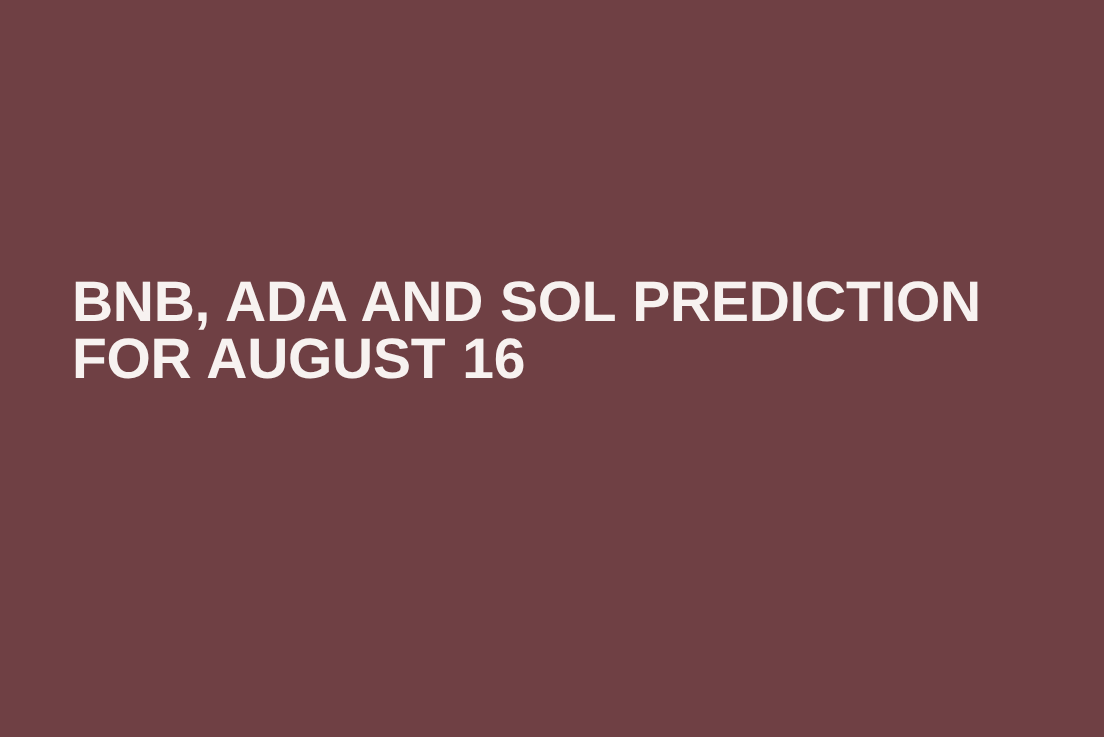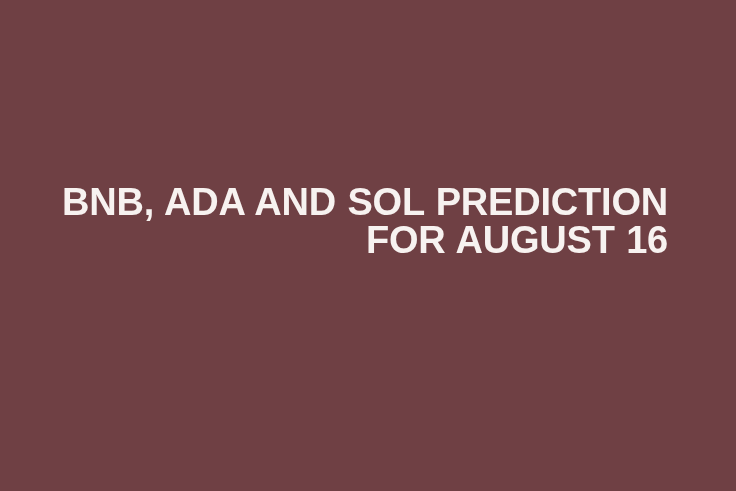--- a/index.html
+++ b/index.html
@@ -56,20 +56,20 @@
     white-space: pre;
   }
 </style>
 </head>
 <body>
 
 <div class="cover" style="background-color: rgb(111, 64, 68); width: 736px; height: 491px;">
 
   <div class="headline-block">
 
-    <h1 class="headline" style="color: rgb(247, 242, 240); text-align: right;">
+    <h1 class="headline" style="color: rgb(247, 242, 240);">
         <span class="headline-line">BNB, ADA AND SOL PREDICTION</span>
         <span class="headline-line">FOR AUGUST 16</span>
       </h1>
 
   </div>
 
 </div>
 
 </body></html>

